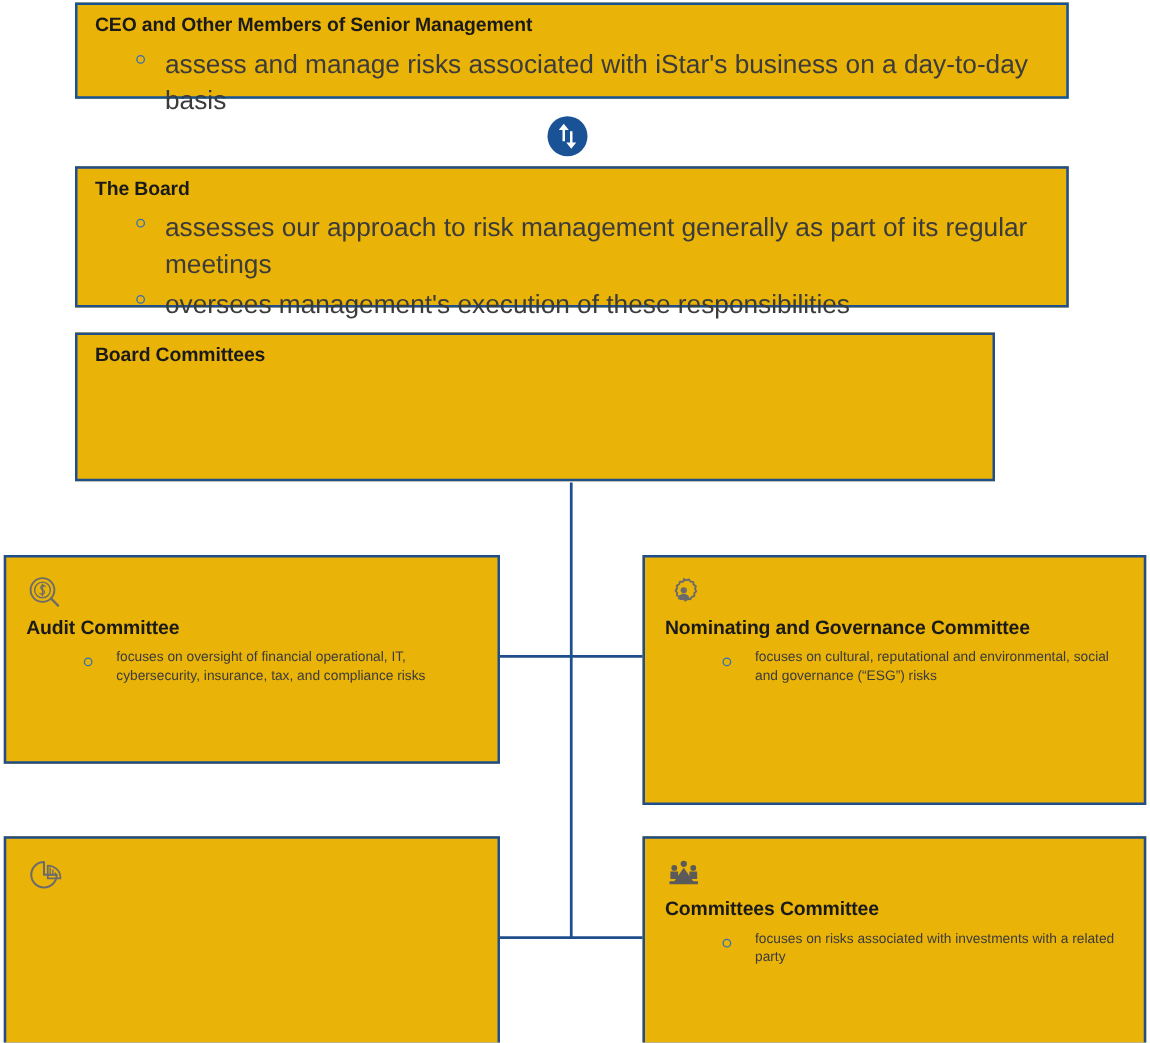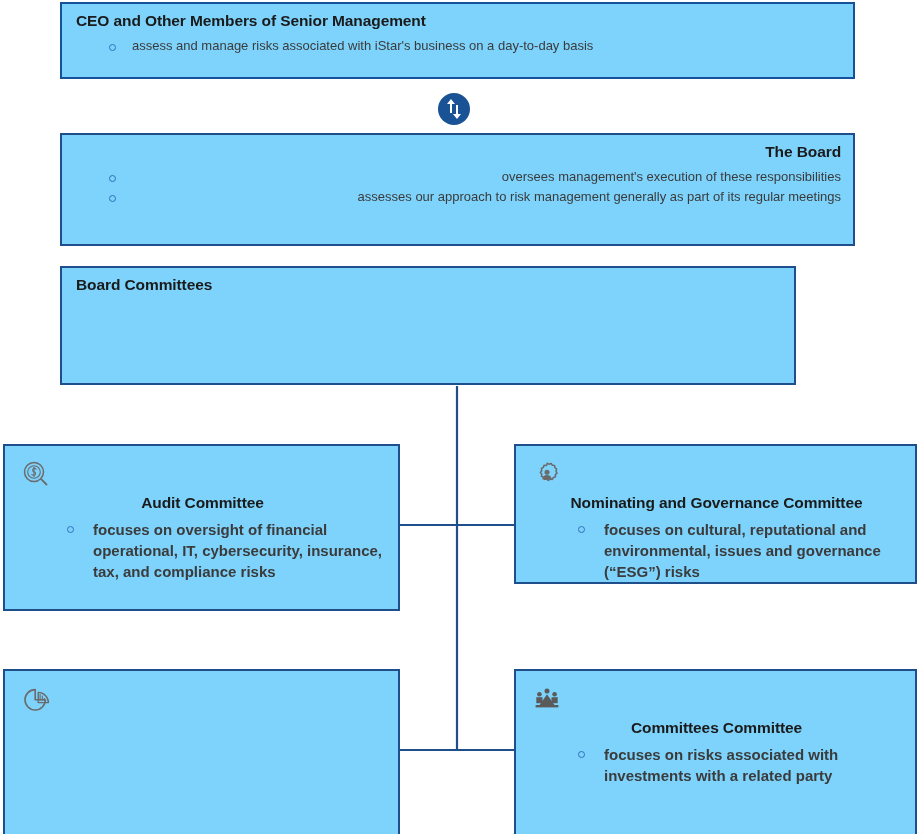--- a/index.html
+++ b/index.html
@@ -26,68 +26,67 @@
     position: absolute;
     left: 0; top: 0;
     width: 920px; height: 834px;
     pointer-events: none;
   }
 
   
   .box {
     position: absolute;
     box-sizing: border-box;
-    background: #7dd3fc;
+    background: #eab308;
     border: 2px solid #1f4e8c;
   }
   .box.top-band {
     border-color: #14529a;
   }
 
   
   .box-title {
     font-weight: bold;
     font-size: 15.5px;
     line-height: 1.2;
     color: #1a1a1a;
     letter-spacing: -0.1px;
   }
   .wide .box-title { font-size: 15.5px; }
-  .card .box-title { font-size: 15.5px; text-align: center; }
+  .card .box-title { font-size: 15.5px; }
 
   
   ul.bullets {
     list-style: none;
     margin: 6px 0 0 0;
     padding: 0;
   }
   ul.bullets li {
     position: relative;
     padding-left: 56px;
-    font-size: 13px;
+    font-size: 21px;
     line-height: 1.42;
     color: #3b3b3b;
     margin-bottom: 2px;
   }
   ul.bullets li::before {
     content: "";
     position: absolute;
     left: 33px;
     top: 7px;
     width: 7px;
     height: 7px;
     border: 1.3px solid #2f6fba;
     border-radius: 50%;
     box-sizing: border-box;
   }
   .card ul.bullets li {
     padding-left: 72px;
-    font-size: 15px;
+    font-size: 11px;
     line-height: 1.42;
-    font-weight: bold;
   }
   .card ul.bullets li::before {
     left: 46px;
   }
 
   
   .wide .inner {
     padding: 8px 12px 6px 14px;
   }
   .card .inner {
@@ -135,26 +134,26 @@
   <div class="arrow-badge" style="left:437px; top:92px;">
     <svg viewBox="0 0 34 34" width="34" height="34" aria-hidden="true">
       <circle cx="17" cy="17" r="16" fill="#1a5296"></circle>
 
       <path d="M13 21 L13 12 L10 12 L14 7 L18 12 L15 12 L15 21 Z" fill="#ffffff"></path>
 
       <path d="M21 13 L21 22 L24 22 L20 27 L16 22 L19 22 L19 13 Z" fill="#ffffff"></path>
     </svg>
   </div>
 
-  <div class="box wide" style="left:60px; top:133px; width:795px; height:113px;text-align:right;">
+  <div class="box wide" style="left:60px; top:133px; width:795px; height:113px;">
     <div class="inner">
       <div class="box-title">The Board</div>
       <ul class="bullets">
+        <li>assesses our approach to risk management generally as part of its regular meetings</li>
         <li>oversees management's execution of these responsibilities</li>
-        <li>assesses our approach to risk management generally as part of its regular meetings</li>
       </ul>
     </div>
   </div>
 
   <div class="box wide" style="left:60px; top:266px; width:736px; height:119px;">
     <div class="inner">
       <div class="box-title">Board Committees</div>
       <ul class="bullets">
       </ul>
     </div>
@@ -172,35 +171,35 @@
           <line x1="19.9" y1="18.9" x2="25.5" y2="24.5" stroke="#6b6b6b" stroke-width="1.8" stroke-linecap="round"></line>
         </svg>
       </span>
       <div class="box-title">Audit Committee</div>
       <ul class="bullets">
         <li>focuses on oversight of financial operational, IT, cybersecurity, insurance, tax, and compliance risks</li>
       </ul>
     </div>
   </div>
 
-  <div class="box card" style="left:514px; top:444px; width:403px; height:140px;">
+  <div class="box card" style="left:514px; top:444px; width:403px; height:200px;">
     <div class="inner">
       <span class="card-icon">
         <svg viewBox="0 0 30 30" width="30" height="30" aria-hidden="true">
           <path d="M15 3.2 l2.0 1.0 2.1 -0.7 1.3 1.8 2.2 0.2 0.3 2.2 1.8 1.3
                    -0.7 2.1 1.0 2.0 -1.6 1.5 0.1 2.2 -2.1 0.7 -1.1 1.9 -2.2 -0.3
                    -1.8 1.3 -1.7 -1.4 -2.2 0.3 -0.9 -2.0 -2.0 -0.9 0.3 -2.2
                    -1.4 -1.7 1.3 -1.8 -0.3 -2.2 1.9 -1.1 0.7 -2.1 2.2 0.1 1.5 -1.6 Z" fill="none" stroke="#6b6b6b" stroke-width="1.5" stroke-linejoin="round"></path>
           <circle cx="15" cy="12.2" r="2.5" fill="#6b6b6b"></circle>
           <path d="M10.3 19.4 C10.6 16.0 13.0 15.1 15 15.1 C17 15.1 19.4 16.0 19.7 19.4 Z" fill="#6b6b6b"></path>
         </svg>
       </span>
       <div class="box-title">Nominating and Governance Committee</div>
       <ul class="bullets">
-        <li>focuses on cultural, reputational and environmental, issues and governance (“ESG”) risks</li>
+        <li>focuses on cultural, reputational and environmental, social and governance (“ESG”) risks</li>
       </ul>
     </div>
   </div>
 
   <div class="box card" style="left:3px; top:669px; width:397px; height:167px;">
     <div class="inner">
       <span class="card-icon">
         <svg viewBox="0 0 30 30" width="30" height="30" aria-hidden="true">
           <path d="M14.2 4.6 A10.2 10.2 0 1 0 24.4 14.8 L14.2 14.8 Z" fill="none" stroke="#6b6b6b" stroke-width="1.6" stroke-linejoin="round"></path>
           <path d="M17.2 7.4 L17.2 17.6 L27.4 17.6 A10.2 10.2 0 0 0 17.2 7.4 Z" fill="none" stroke="#6b6b6b" stroke-width="1.4" stroke-linejoin="round"></path>

